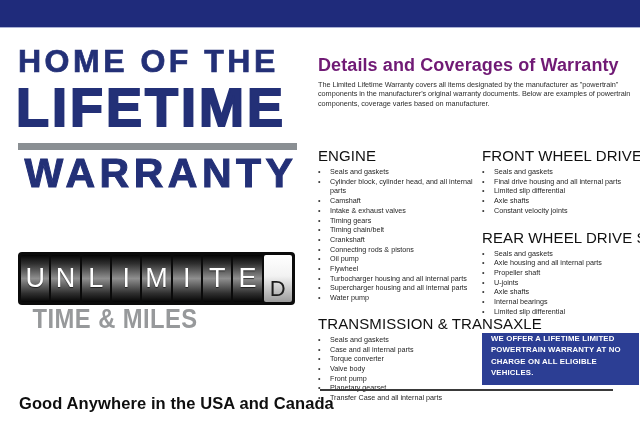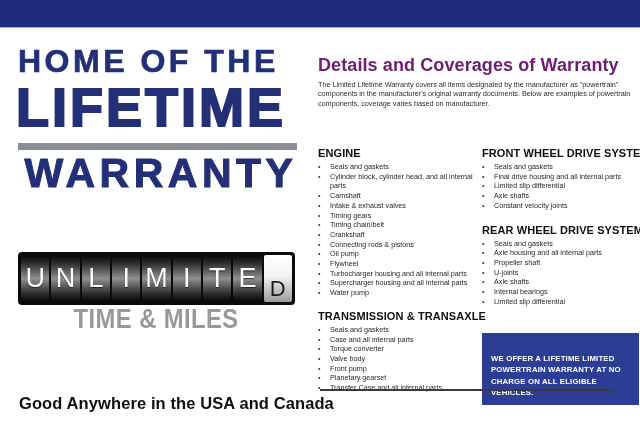--- a/index.html
+++ b/index.html
@@ -22,43 +22,43 @@
   .brand-line1{position:absolute;left:18px;top:44px;width:286px;font-size:32px;font-weight:bold;color:var(--navy);letter-spacing:3.5px;line-height:34px;white-space:nowrap;-webkit-text-stroke:0.7px var(--navy);}
   .brand-line2{position:absolute;left:16px;top:82px;width:286px;font-size:54px;font-weight:bold;color:var(--navy);letter-spacing:3px;line-height:50px;white-space:nowrap;-webkit-text-stroke:2px var(--navy);}
   .gray-divider{position:absolute;left:18px;top:143px;width:279px;height:7px;background:var(--gray-bar);}
   .brand-line3{position:absolute;left:18px;top:153px;width:286px;font-size:41px;font-weight:bold;color:var(--navy);letter-spacing:4.5px;line-height:40px;white-space:nowrap;text-align:center;-webkit-text-stroke:1px var(--navy);}
 
   
   .odometer{position:absolute;left:18px;top:252px;width:277px;height:53px;background:#0b0b0b;border-radius:4px;padding:3px;display:flex;gap:2px;}
   .od-cell{flex:1;border-radius:2px;background:linear-gradient(180deg,#050505 0%,#2e2e2e 18%,#8f8f8f 50%,#2e2e2e 82%,#050505 100%);color:#fff;display:flex;align-items:center;justify-content:center;font-size:27px;line-height:1;text-shadow:0 1px 1px rgba(0,0,0,.6);}
   .od-cell.od-last{background:linear-gradient(180deg,#ffffff 0%,#f2f2f2 45%,#9c9c9c 100%);color:#1c1c1c;align-items:flex-end;font-size:22px;padding-bottom:2px;text-shadow:none;}
 
-  .tagline{position:absolute;left:18px;top:303px;width:277px;text-align:center;}
+  .tagline{position:absolute;left:18px;top:303px;width:277px;}
   .tagline span{display:inline-block;transform:scaleX(.85);transform-origin:center;font-size:28px;font-weight:bold;color:var(--gray-text);letter-spacing:0.5px;white-space:nowrap;}
 
   .brand-footer{position:absolute;left:19px;top:394px;width:290px;font-size:16.5px;font-weight:bold;color:#0f0f0f;letter-spacing:0.1px;white-space:nowrap;}
 
   
   .panel{position:absolute;left:318px;top:55px;width:320px;height:371px;}
   .panel-title{position:absolute;left:0;top:0;width:320px;font-size:18px;font-weight:bold;color:#701a75;letter-spacing:0.1px;white-space:nowrap;}
   .panel-intro{position:absolute;left:0;top:25px;width:318px;font-size:7.3px;line-height:9.4px;color:#2e2e2e;letter-spacing:-0.05px;}
 
   .col{position:absolute;top:92px;}
   .col-1{left:0;width:160px;}
   .col-2{left:164px;width:157px;}
 
-  .sec-heading{font-size:11px;font-weight:bold;color:#101010;letter-spacing:0.1px;margin-bottom:3px;white-space:nowrap;}
+  .sec-heading{font-size:15px;font-weight:normal;color:#101010;letter-spacing:0.1px;margin-bottom:3px;white-space:nowrap;}
   .sec{margin:0;}
   .sec + .sec{margin-top:12px;}
   .col-2 .sec + .sec{margin-top:13px;}
   ul.items{list-style:none;}
   ul.items li{display:flex;font-size:7.2px;line-height:9.7px;color:var(--ink);}
   ul.items .blt{flex:0 0 12px;color:#3a3a3a;}
 
-  .offer-box{position:absolute;left:164px;top:278px;width:157px;min-height:49px;background:var(--box-blue);color:#ffffff;padding:20px 9px 7px 9px;font-size:7.8px;font-weight:bold;line-height:11.3px;letter-spacing:0.15px;}
+  .offer-box{position:absolute;left:164px;top:278px;width:157px;min-height:49px;background:var(--box-blue);color:#ffffff;padding:0 9px 7px 9px;font-size:7.8px;font-weight:bold;line-height:11.3px;letter-spacing:0.15px;}
 
   .panel-divider{position:absolute;left:2px;top:334px;width:293px;height:2px;background:#3a3a3a;}
   .bottom-note{position:absolute;left:2px;top:340px;width:293px;text-align:center;font-size:9px;font-weight:bold;line-height:12px;color:#0b0b0b;letter-spacing:0.2px;}
 </style>
 </head>
 <body>
 
 <div class="page">
 
   <div class="topbar"></div>

